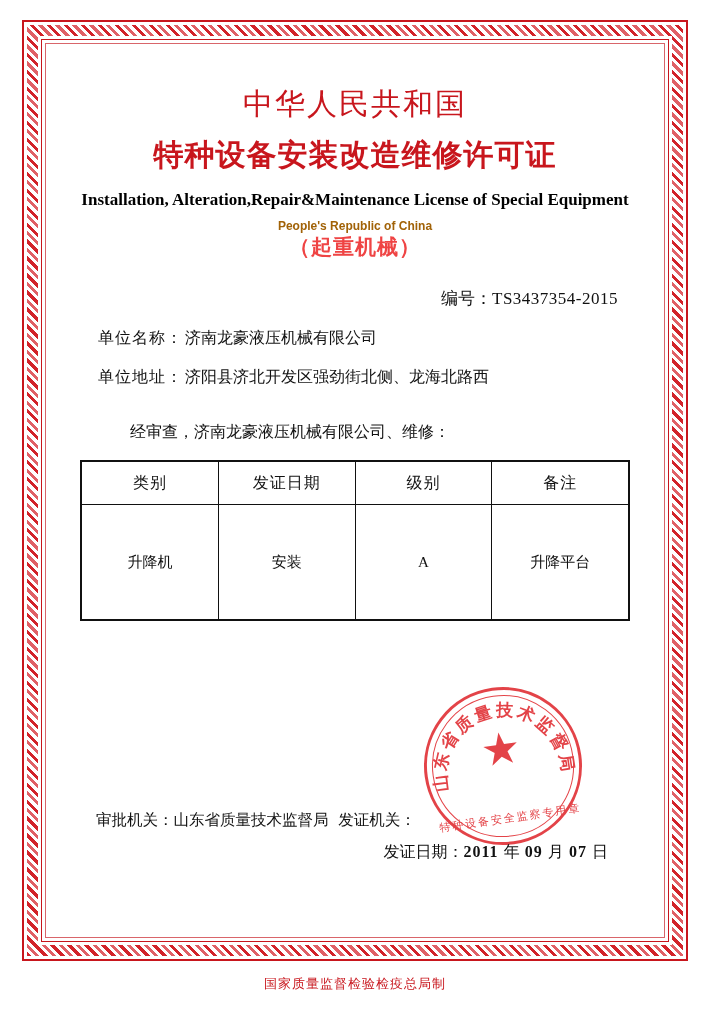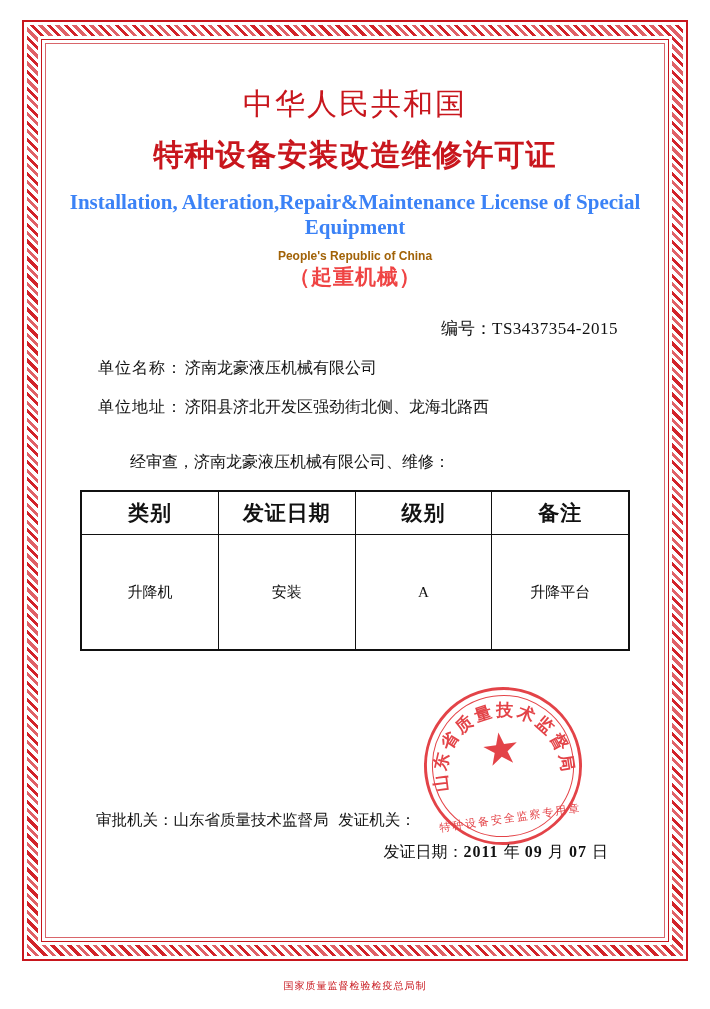--- a/index.html
+++ b/index.html
@@ -81,22 +81,22 @@
     text-align: center;
     color: #c8161d;
     font-size: 30px;
     font-weight: bold;
     letter-spacing: 1px;
     margin-top: 10px;
     font-family: "DejaVu Sans", sans-serif;
   }
   .title-en1 {
     text-align: center;
-    color: #3b82f6;
-    font-size: 21px;
+    color: #000000;
+    font-size: 17px;
     font-weight: bold;
     margin-top: 14px;
     font-family: "Liberation Serif", serif;
   }
   .title-en2 {
     text-align: center;
     color: #a16207;
     font-size: 12px;
     font-weight: bold;
     margin-top: 9px;
@@ -150,22 +150,22 @@
     table-layout: fixed;
   }
   table.grid th, table.grid td {
     border: 1px solid #111;
     text-align: center;
     font-family: "DejaVu Sans", sans-serif;
     color: #111;
   }
   table.grid th {
     height: 40px;
-    font-size: 21px;
-    font-weight: bold;
+    font-size: 16px;
+    font-weight: normal;
     letter-spacing: 1px;
   }
   table.grid td {
     height: 112px;
     font-size: 15px;
     vertical-align: middle;
   }
   table.grid td.lat {
     font-family: "Liberation Serif", serif;
     font-size: 15px;
@@ -255,21 +255,21 @@
     font-size: 11px;
     font-family: "DejaVu Sans", sans-serif;
     letter-spacing: 2px;
   }
 
   .footer {
     position: absolute;
     left: 0; right: 0;
     bottom: 16px;
     text-align: center;
-    font-size: 10px;
+    font-size: 13px;
     color: #c8161d;
     font-family: Liberation Mono, monospace;
     letter-spacing: 1px;
   }
 </style>
 </head>
 <body>
 
 <div class="cert">
 

